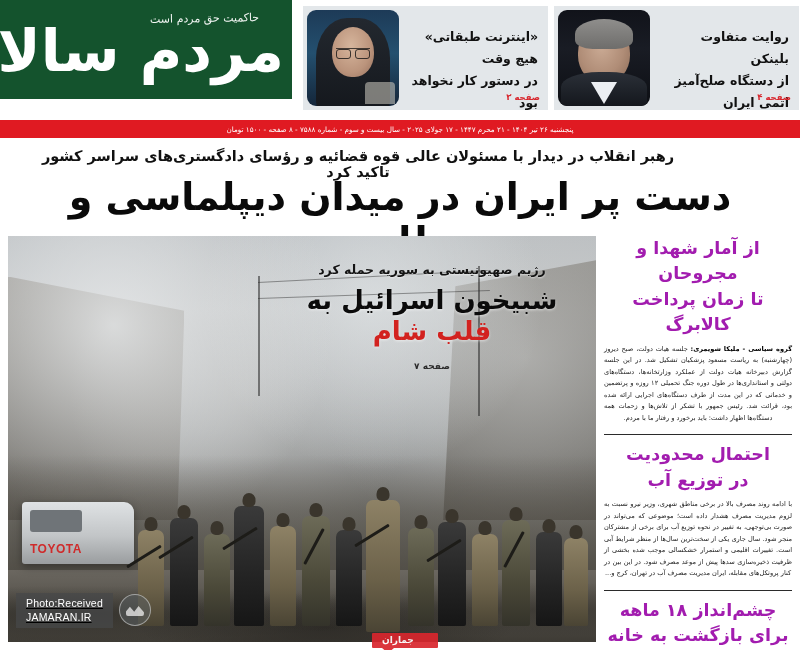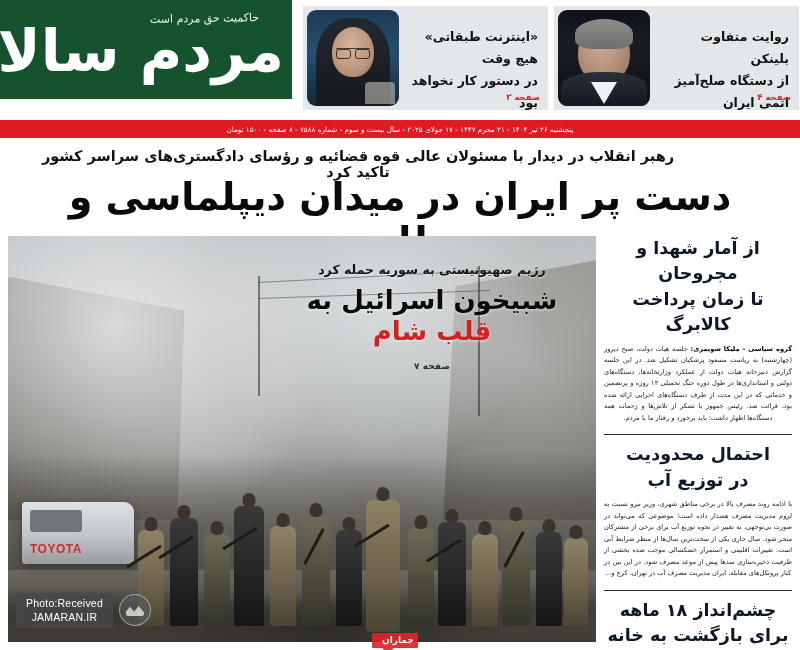--- a/index.html
+++ b/index.html
@@ -479,21 +479,22 @@
     left: 6px; top: 9px;
     width: 18px; height: 12px;
     border-radius: 2px;
     background: rgba(245,245,245,.72);
     clip-path: polygon(0 60%, 22% 20%, 46% 62%, 70% 14%, 100% 66%, 100% 100%, 0 100%);
   }
   .credit-box {
     background: rgba(70,72,74,.72);
     padding: 3px 10px 4px 10px;
     direction: ltr;
-    text-align: center;
+    text-align: left;
+    text-decoration: underline;
   }
   .credit-line {
     color: #ffffff;
     font-size: 10.5px;
     line-height: 1.35;
     font-family: "Liberation Sans", sans-serif;
     letter-spacing: .2px;
   }
 
   
@@ -504,21 +505,21 @@
     width: 196px;
     height: 408px;
     direction: rtl;
     padding: 0 4px;
     box-sizing: border-box;
   }
   .side-item { margin-bottom: 10px; }
   .side-head {
     font-size: 17.5px;
     font-weight: bold;
-    color: #0f172a;
+    color: #a21caf;
     text-align: center;
     line-height: 1.45;
     letter-spacing: -.5px;
     margin-bottom: 6px;
   }
   .side-rule {
     height: 1px;
     background: #2b2b2b;
     margin: 7px 0 7px 0;
   }
@@ -538,21 +539,21 @@
   
   .watermark {
     position: absolute;
     left: 372px;
     bottom: 2px;
     z-index: 8;
     background: #d8262d;
     color: #fff;
     font-size: 9px;
     font-weight: bold;
-    padding: 2px 4px 3px 10px;
+    padding: 2px 24px 3px 10px;
     direction: rtl;
     opacity: .92;
     border-radius: 1px;
   }
   .watermark::after {
     content: "";
     position: absolute;
     left: 10px;
     bottom: -5px;
     border-left: 6px solid transparent;

